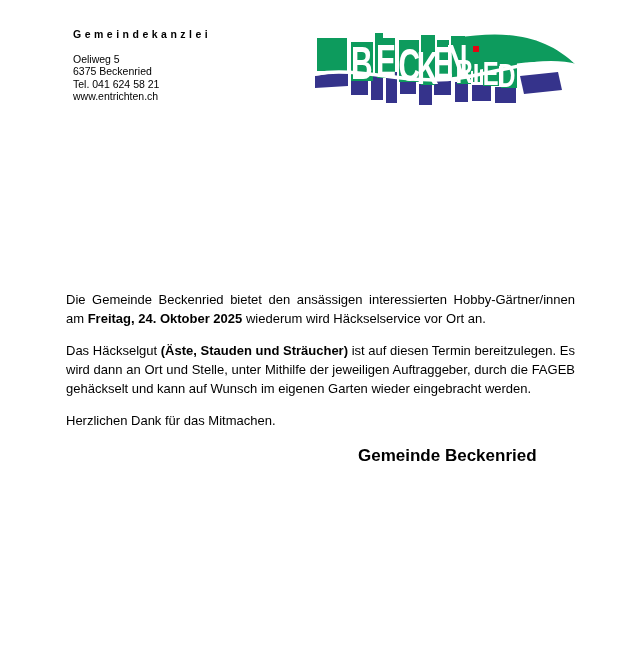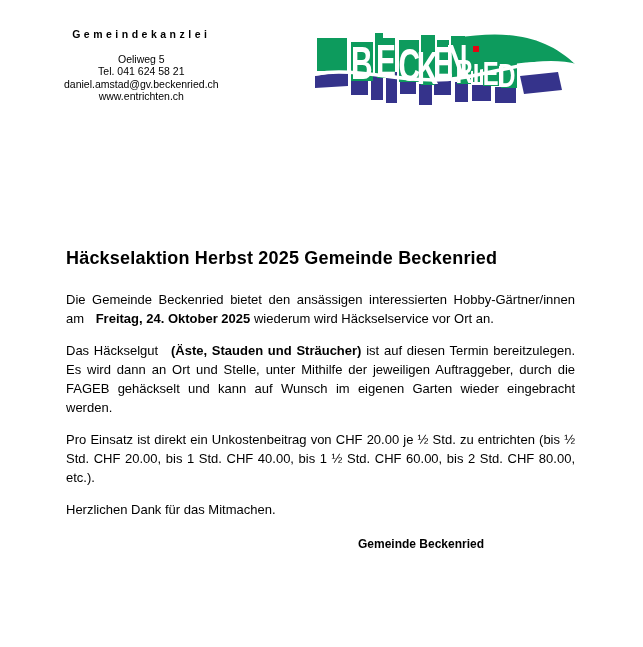--- a/index.html
+++ b/index.html
@@ -7,22 +7,22 @@
     position:relative;
     width:643px;height:647px;
     background:#ffffff;
     margin:0 auto;
     font-family:"Liberation Sans","DejaVu Sans",sans-serif;
     color:#000;
     overflow:hidden;
   }
   
   .address-block{
-    position:absolute;left:64px;top:28px;
-    font-size:10.5px;line-height:12.5px;text-align:center;
+    position:absolute;left:73px;top:28px;
+    font-size:10.5px;line-height:12.5px;
   }
   .office-name{
     font-weight:bold;letter-spacing:3.5px;
     margin-bottom:12px;font-size:10.5px;
   }
   .logo{position:absolute;left:315px;top:30px;width:263px;height:76px;}
   .logo svg{display:block;width:100%;height:100%;}
   .logo text{
     font-family:"Liberation Sans","DejaVu Sans",sans-serif;
     font-weight:bold;
@@ -35,39 +35,39 @@
     white-space:nowrap;
   }
   .doc-body{
     position:absolute;left:66px;top:290px;width:509px;
     font-size:13px;line-height:19px;
   }
   .doc-body p{
     margin:0 0 13px 0;
     text-align:justify;
   }
-  .doc-body p .b{font-weight:bold;margin-left:8px;}
+  .doc-body p .b{font-weight:bold;}
   .signature{
     margin-top:16px;
     margin-left:292px;
     font-weight:bold;
-    font-size:12px;
+    font-size:17px;
   }
 </style>
 </head>
 <body>
 
 <div class="page">
 
   <div class="address-block">
     <div class="office-name">Gemeindekanzlei</div>
     <div>
         <div>Oeliweg 5</div>
+        <div>6375 Beckenried</div>
         <div>Tel. 041 624 58 21</div>
-        <div>daniel.amstad@gv.beckenried.ch</div>
         <div>www.entrichten.ch</div>
       </div>
   </div>
 
   <div class="logo">
     <svg viewBox="0 0 263 76">
 
       <g fill="#35338b">
         <polygon points="0,46 33,41 33,56 0,58"></polygon>
         <rect x="36" y="48" width="17" height="17"></rect>
@@ -110,25 +110,23 @@
         <text font-size="46" x="197" y="49" transform="scale(0.65 1)">E</text>
         <text font-size="46" x="218" y="47" transform="scale(0.65 1)">N</text>
         <text font-size="34" x="213" y="53" transform="scale(0.70 1)">R</text>
         <text font-size="34" x="230" y="52" transform="scale(0.70 1)">ı</text>
         <text font-size="34" x="251" y="55" transform="scale(0.70 1)">E</text>
         <text font-size="34" x="274" y="57" transform="scale(0.70 1)">D</text>
       </g>
     </svg>
   </div>
 
-  <h1 class="doc-title">Häckselaktion Herbst 2025 Gemeinde Beckenried</h1>
 
   <div class="doc-body">
     <div>
         <p><span>Die Gemeinde Beckenried bietet den ansässigen interessierten Hobby-Gärtner/innen am </span><span class="b">Freitag, 24. Oktober 2025</span><span> wiederum wird Häckselservice vor Ort an.</span></p>
         <p><span>Das Häckselgut </span><span class="b">(Äste, Stauden und Sträucher)</span><span> ist auf diesen Termin bereitzulegen. Es wird dann an Ort und Stelle, unter Mithilfe der jeweiligen Auftraggeber, durch die FAGEB gehäckselt und kann auf Wunsch im eigenen Garten wieder eingebracht werden.</span></p>
-        <p><span>Pro Einsatz ist direkt ein Unkostenbeitrag von CHF 20.00 je ½ Std. zu entrichten (bis ½ Std. CHF 20.00, bis 1 Std. CHF 40.00, bis 1 ½ Std. CHF 60.00, bis 2 Std. CHF 80.00, etc.).</span></p>
         <p><span>Herzlichen Dank für das Mitmachen.</span></p>
       </div>
     <div class="signature">Gemeinde Beckenried</div>
   </div>
 
 </div>
 
 </body></html>

